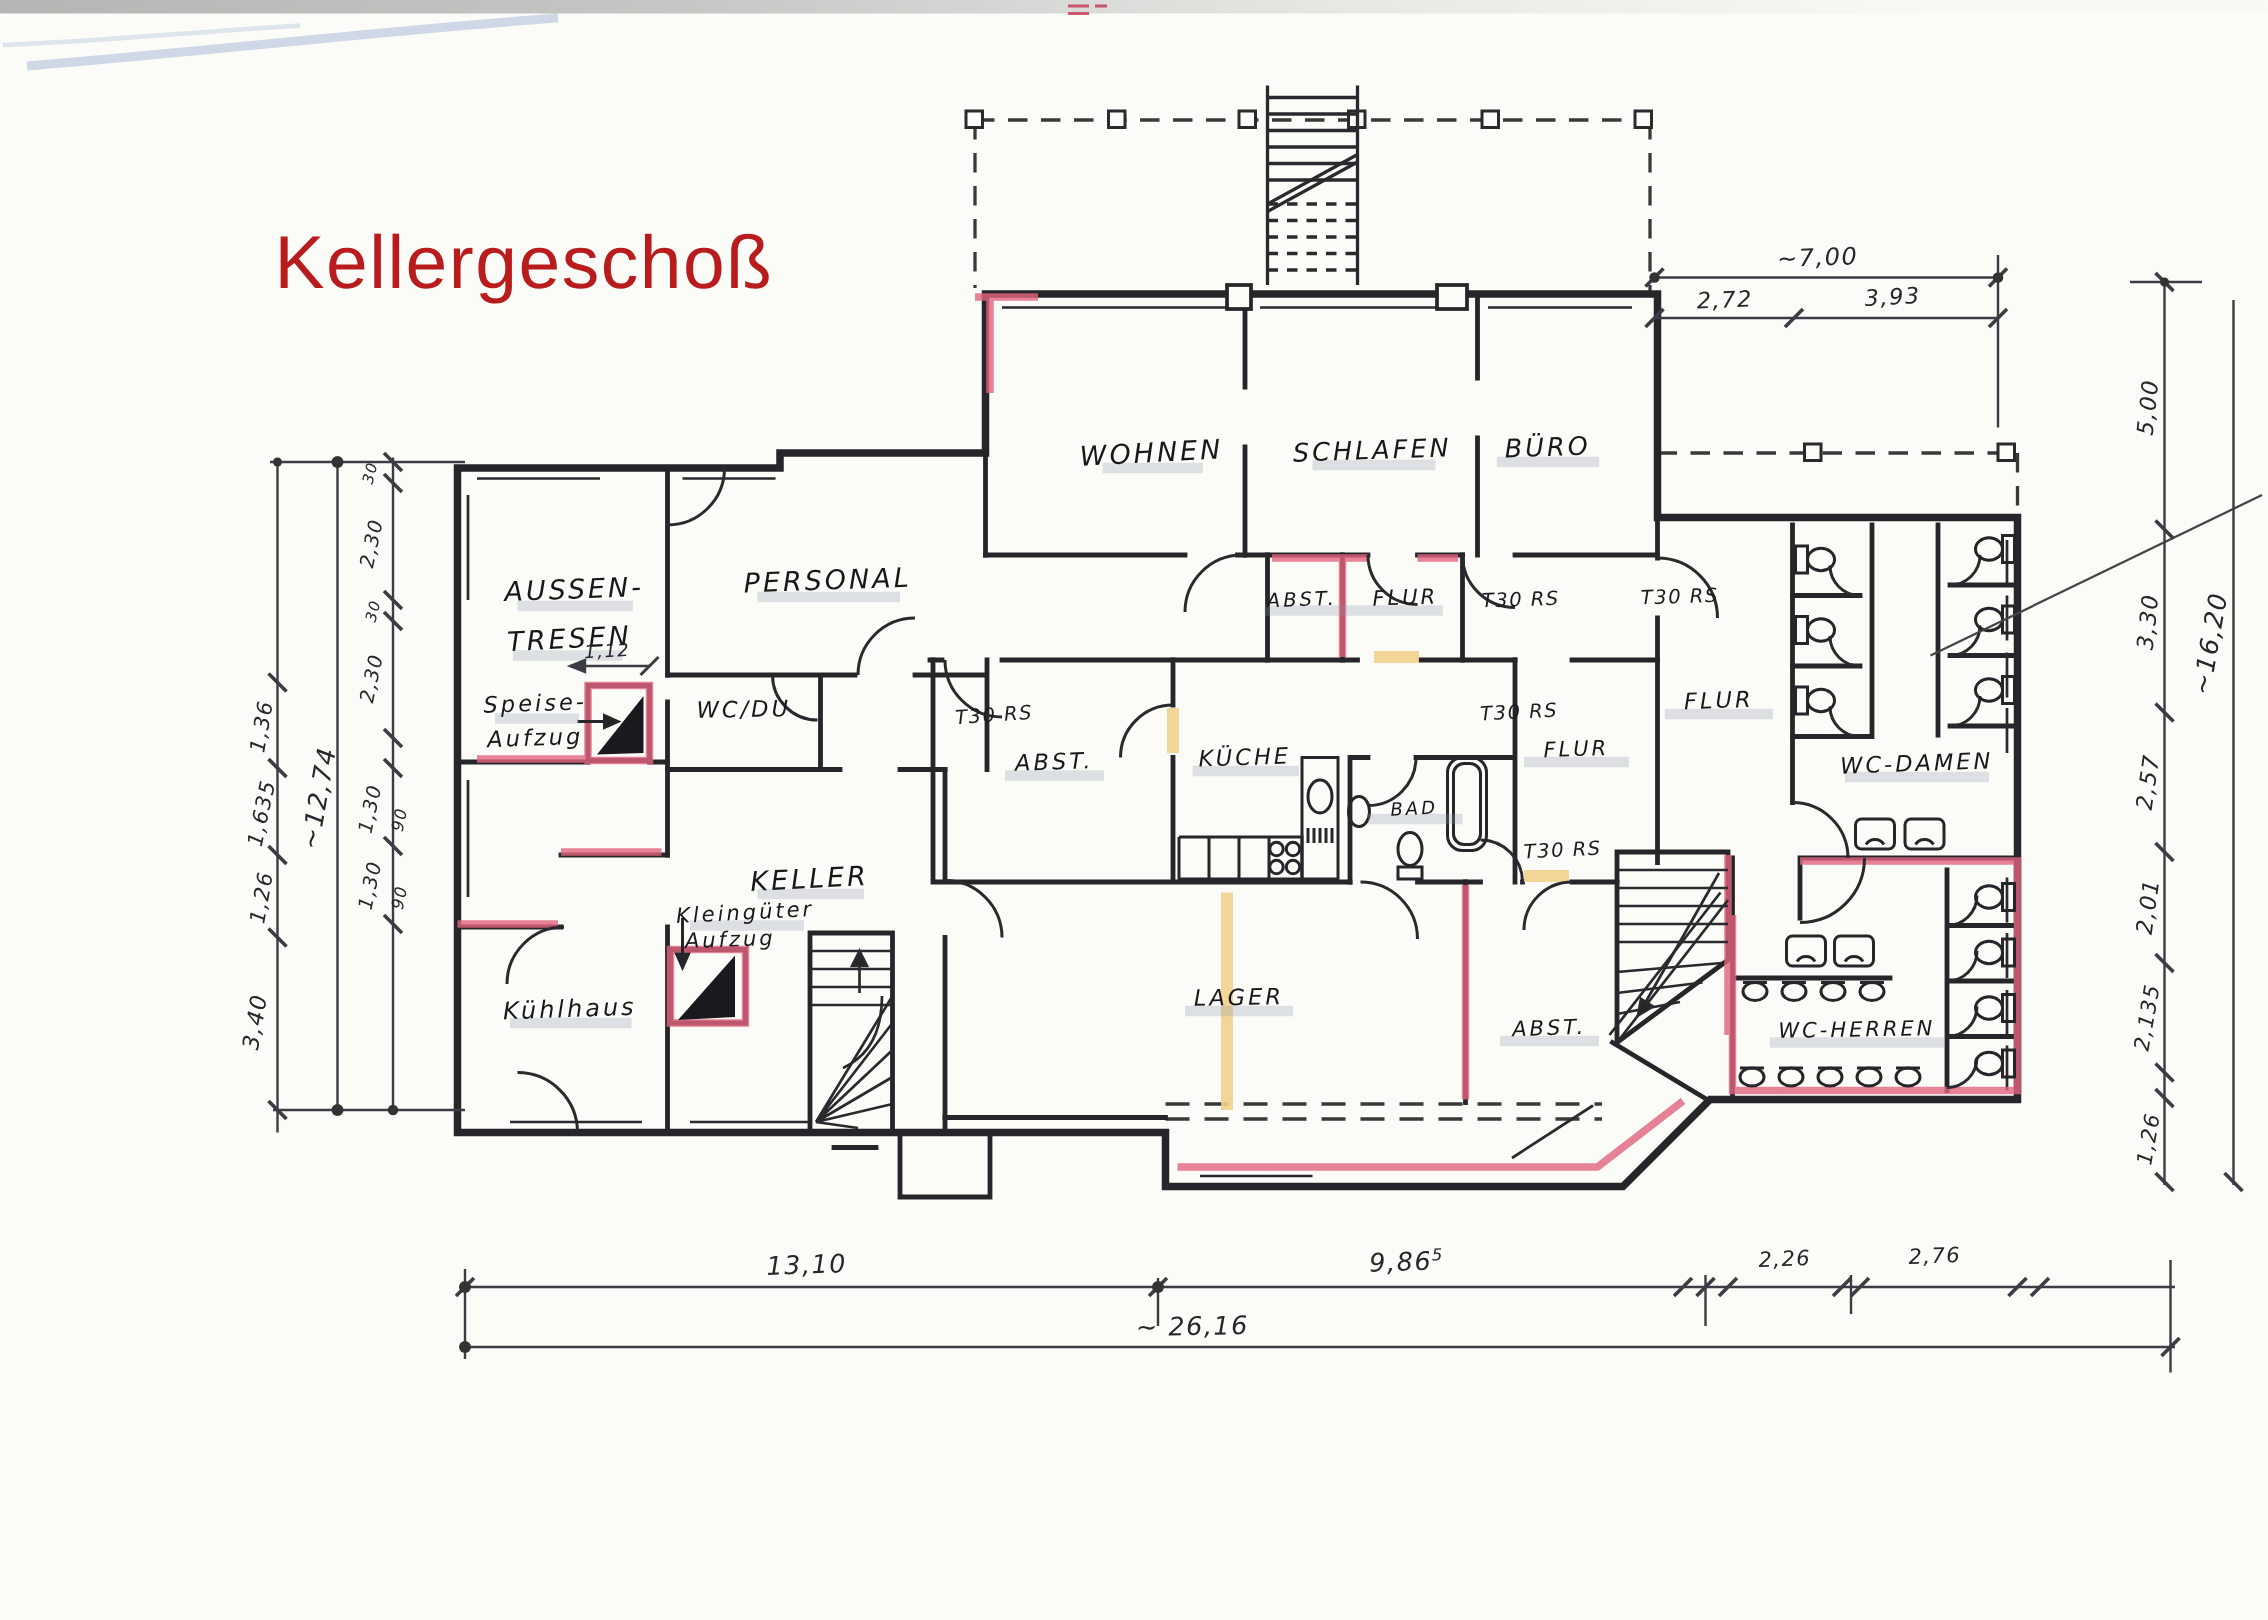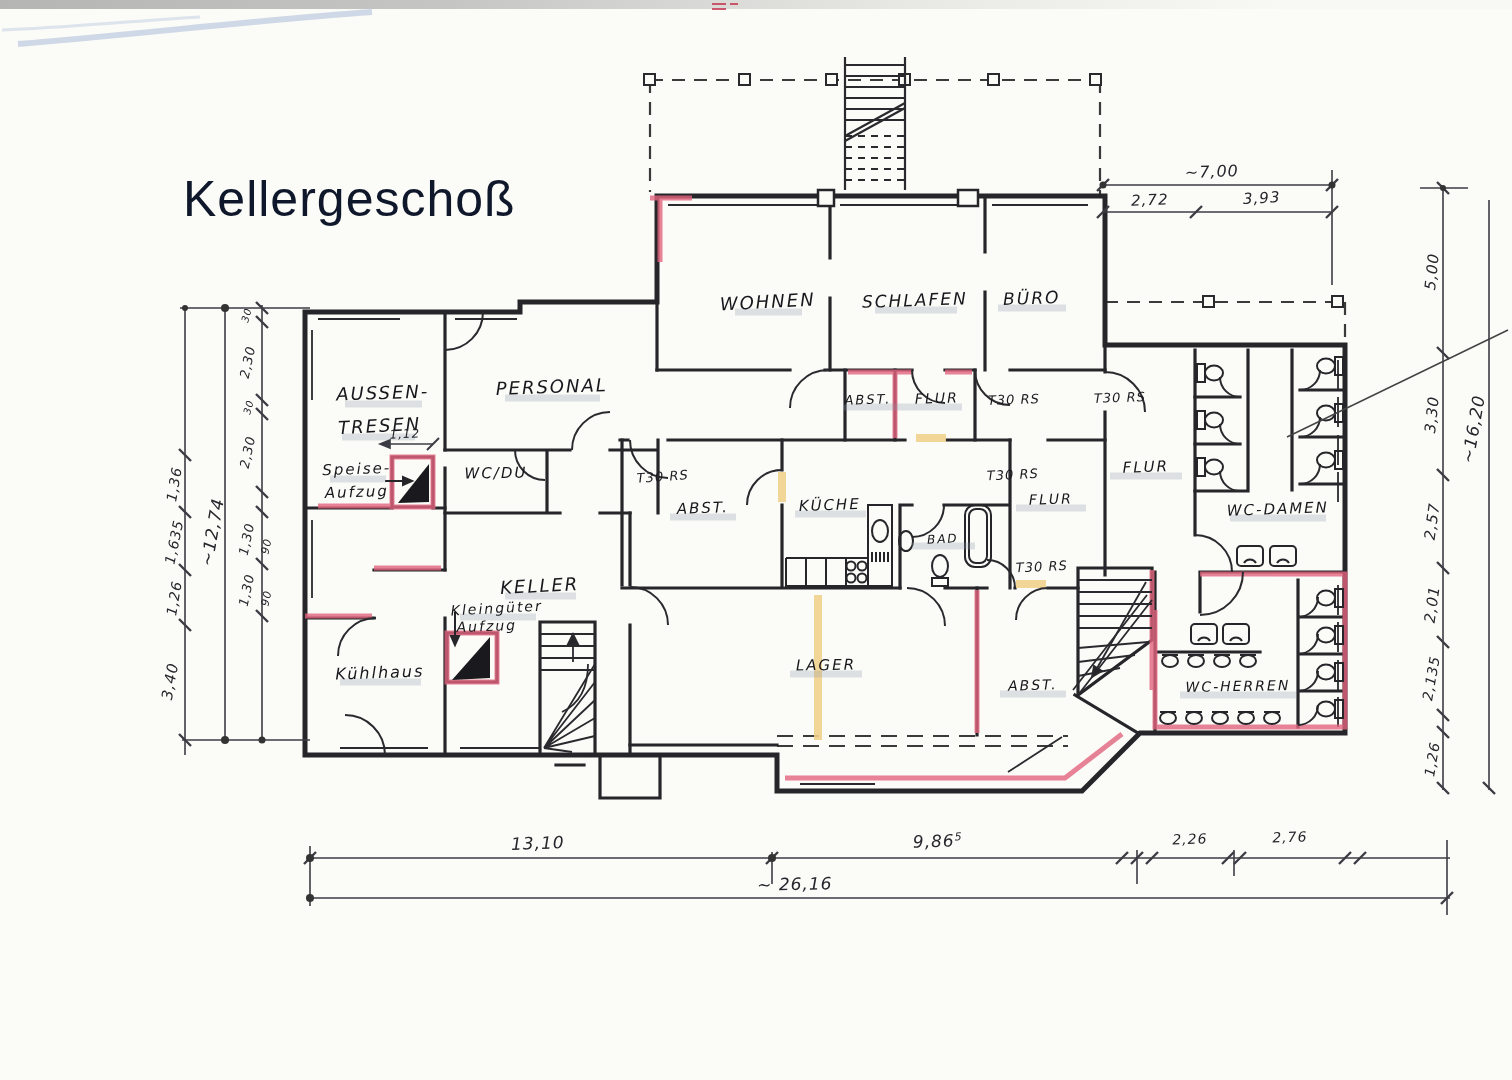--- a/index.html
+++ b/index.html
@@ -1,20 +1,20 @@
 <!DOCTYPE html>
 <html><head>
 <meta charset="utf-8">
 <style>
   html,body{margin:0;padding:0;background:#e8e8e6;}
   .page{position:relative;width:1512px;height:1080px;background:#fbfbf8;overflow:hidden;font-family:"DejaVu Sans",sans-serif;}
   .topscan{position:absolute;top:0;left:0;width:100%;height:9px;
     background:linear-gradient(to right,#7c7c7c 0%,#9a9a9a 30%,#d8d8d4 60%,#f6f6f2 85%);opacity:.55;}
   .title{position:absolute;left:183px;top:146px;font-family:"Liberation Sans",sans-serif;
-    font-size:50px;letter-spacing:1px;color:#0f172a;margin-top:24px;}
+    font-size:50px;letter-spacing:1px;color:#b91c1c;}
   svg{position:absolute;left:0;top:0;}
   svg text{font-family:"DejaVu Sans",sans-serif;}
   .room{font-style:italic;letter-spacing:2px;fill:#17171c;}
   .dim{font-style:italic;fill:#26262c;letter-spacing:1px;}
   .t30{font-style:italic;fill:#1b1b20;letter-spacing:1px;}
 </style>
 </head>
 <body>
 
 <div class="page">

